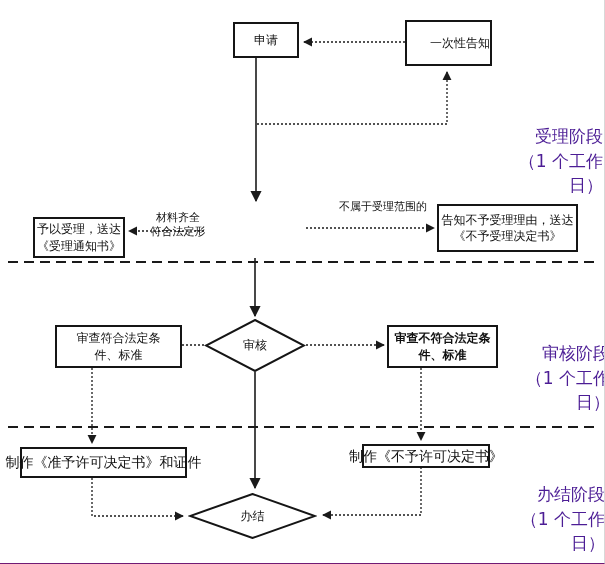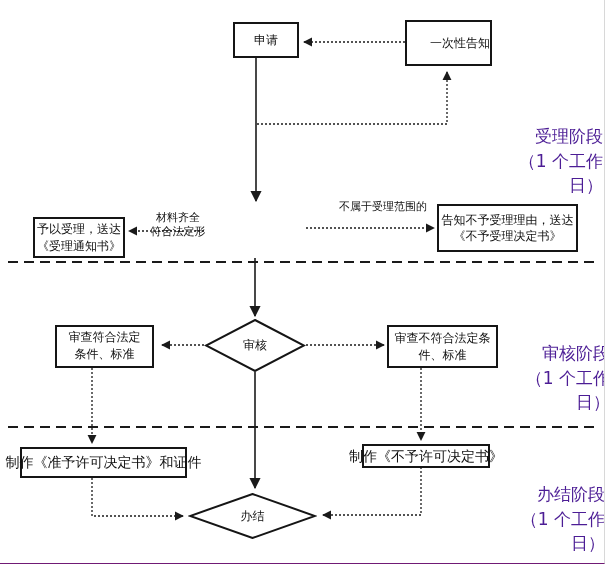--- a/index.html
+++ b/index.html
@@ -93,25 +93,25 @@
   </div>
 
   <div class="node" style="left:33px; top:211px; width:92px; height:41px; padding:1px;margin-top:6px;">
     <span>予以受理，送达《受理通知书》</span>
   </div>
 
   <div class="node" style="left:437px; top:204px; width:141px; height:48px; padding:0;">
     <span>告知不予受理理由，送达《不予受理决定书》</span>
   </div>
 
-  <div class="node" style="left:55px; top:325px; width:99px; height:43px; padding:10px;font-family:Liberation Mono, monospace;">
+  <div class="node" style="left:55px; top:325px; width:127px; height:43px; padding:10px;">
     <span>审查符合法定条件、标准</span>
   </div>
 
-  <div class="node" style="left:387px; top:325px; width:111px; height:43px; padding:4px;">
+  <div class="node" style="left:387px; top:325px; width:111px; height:43px; padding:4px;font-weight:bold;">
     <span>审查不符合法定条件、标准</span>
   </div>
 
   <div class="node nowrap" style="left:20px; top:447px; width:167px; height:31px;">
     <span>制作《准予许可决定书》和证件</span>
   </div>
 
   <div class="node nowrap" style="left:362px; top:444px; width:128px; height:24px;">
     <span>制作《不予许可决定书》</span>
   </div>

